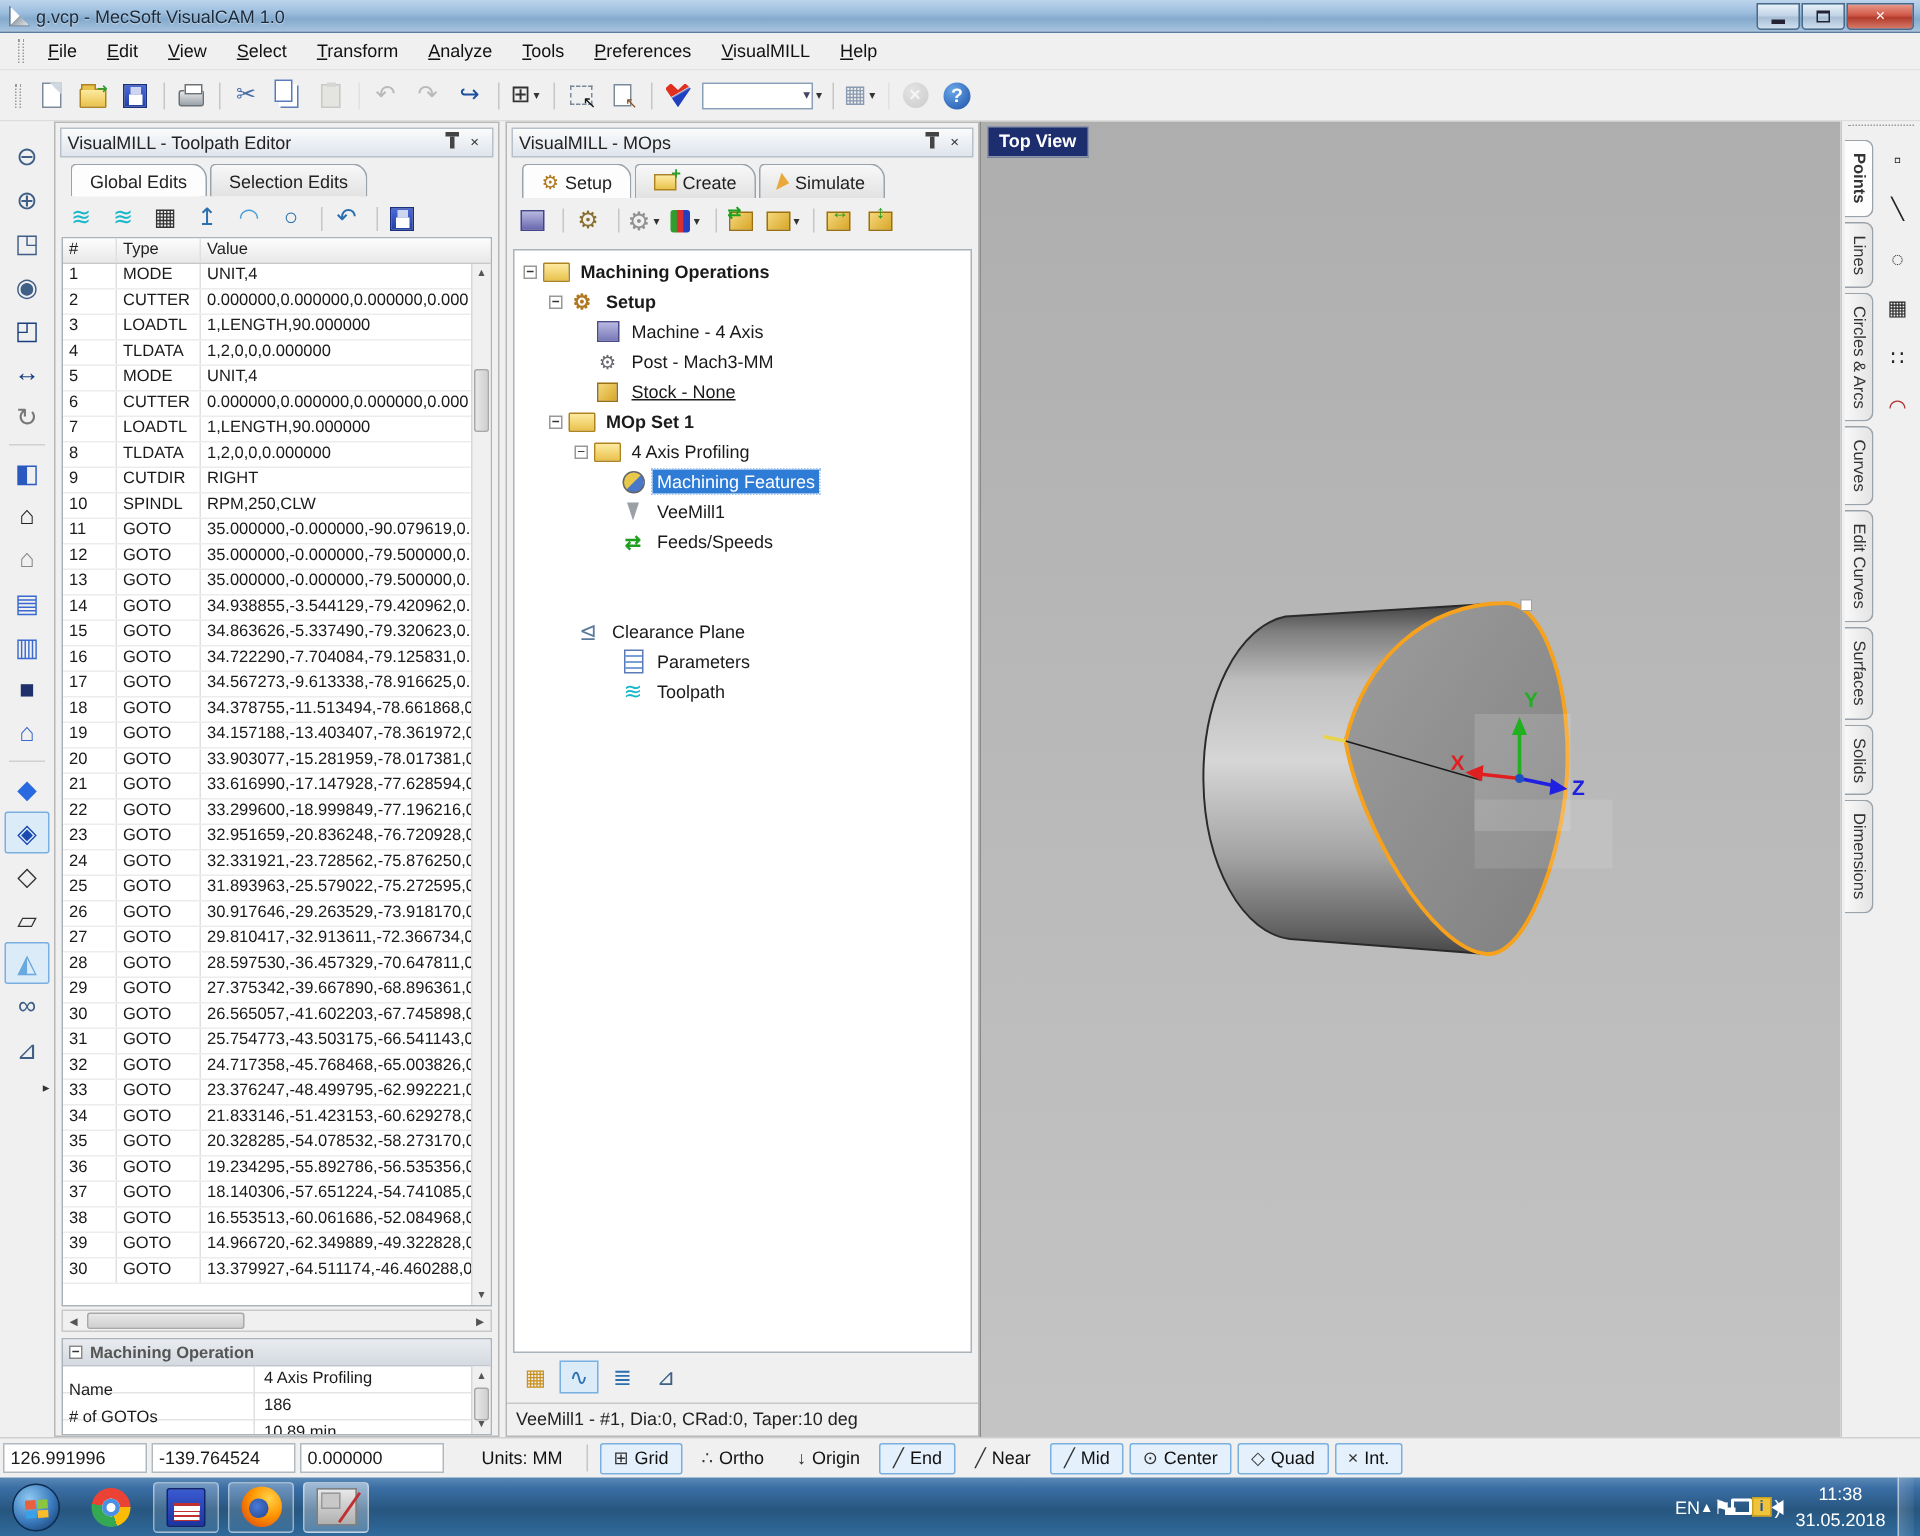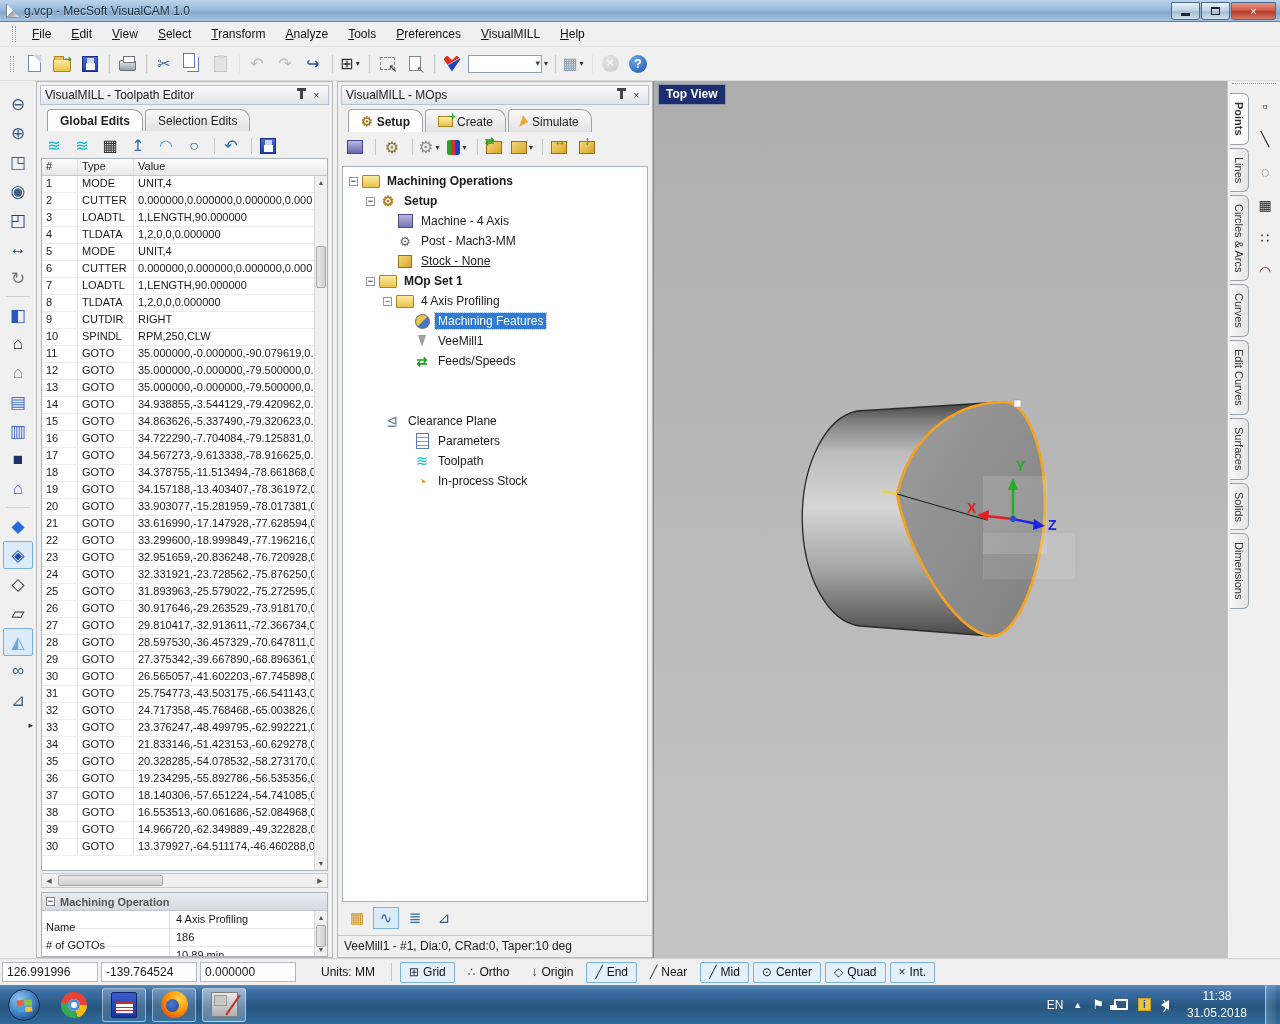--- a/index.html
+++ b/index.html
@@ -85,21 +85,21 @@
     border:1px solid #b8c0ca; display:flex; align-items:center; padding:0 4px; }
   .panel-hdr .ph-title { font-size:12px; color:#222; flex:1; }
   .panel-hdr .ph-btn { width:15px; height:15px; display:flex; align-items:center; justify-content:center; font-size:10px; color:#333; }
   .pin-ico { display:inline-block; width:3px; height:8px; background:#444; position:relative; }
   .pin-ico::before { content:""; position:absolute; top:-3px; left:-3px; width:9px; height:3px; background:#444; }
 
   .tabs-row { display:flex; padding:4px 6px 0 10px; gap:2px; }
   .tab { padding:4px 12px 3px; font-size:12px; background:linear-gradient(#f8f8f8,#e2e2e2);
     border:1px solid #9aa2aa; border-bottom:none; border-radius:4px 10px 0 0; color:#222;
     display:flex; align-items:center; gap:4px; }
-  .tab.active { background:#fdfdfd; font-weight:bold; position:relative; }
+  .tab.active { background:#fdfdfd; font-weight:normal; position:relative; }
   .tico { display:inline-block; }
   .tico-gears { color:#b07820; font-size:13px; }
   .tico-folder { width:15px; height:11px; background:linear-gradient(#fdeaa0,#e9c24d); border:1px solid #ad8420; position:relative; }
   .tico-folder::after { content:"+"; position:absolute; right:-4px; top:-7px; color:#2f9e2f; font-weight:bold; font-size:11px; }
   .tico-sim { width:0; height:0; border-left:7px solid #e9a83a; border-top:5px solid transparent; border-bottom:7px solid transparent; transform:rotate(18deg); }
 
   .mini-toolbar { display:flex; align-items:center; padding:3px 4px; gap:2px; }
   .mini-toolbar .tbtn { height:24px; min-width:24px; }
 
   
@@ -207,21 +207,21 @@
     background:conic-gradient(#ea4335 0 25%, #fbbc05 25% 45%, #34a853 45% 78%, #ea4335 78%); position:relative; }
   .chrome-ic::after { content:""; position:absolute; left:7px; top:7px; width:12px; height:12px; border-radius:50%; background:#fff; box-shadow:inset 0 0 0 3px #4a90e2; }
   .floppy-app { width:26px; height:26px; background:linear-gradient(#3a5ad0,#1c34a0); border:1px solid #102470; border-radius:2px; position:relative; }
   .floppy-app::after { content:""; position:absolute; left:4px; bottom:3px; width:17px; height:12px; background:#fff;
     box-shadow:0 3px 0 -1px #c03030 inset, 0 6px 0 -1px #fff inset; background:repeating-linear-gradient(#fff 0 2px,#c03030 2px 3px); }
   .firefox-ic { width:27px; height:27px; border-radius:50%; background:radial-gradient(circle at 68% 30%,#ffd24a,#ff9500 45%,#e55b0c 80%); position:relative; }
   .firefox-ic::after { content:""; position:absolute; left:5px; top:8px; width:13px; height:13px; border-radius:50%; background:radial-gradient(circle at 40% 40%,#4a7ad8,#23448e); }
   .vcam-ic { width:27px; height:25px; background:linear-gradient(#e8e8e8,#b0b0b0); border:1px solid #808080; position:relative; }
   .vcam-ic::before { content:""; position:absolute; left:2px; top:2px; right:10px; bottom:10px; background:#c8c8c8; border:1px solid #999; }
   .vcam-ic::after { content:""; position:absolute; right:3px; top:0; width:2px; height:24px; background:#c03030; transform:rotate(35deg); }
-  .tray { margin-left:auto; display:flex; align-items:center; gap:10px; color:#fff; padding-right:4px; }
+  .tray { margin-left:auto; display:flex; align-items:center; color:#fff; padding-right:4px; }
   .tray .lang { font-size:12px; }
   .tray .caret { font-size:9px; }
   .tray-gl { font-size:13px; }
   .tray-net { width:14px; height:11px; border:2px solid #fff; border-radius:1px; position:relative; }
   .tray-net::after { content:""; position:absolute; left:-6px; bottom:-2px; width:7px; height:5px; background:#fff; }
   .tray-shield { width:13px; height:13px; background:#f0c43a; border:1px solid #caa020; position:relative; }
   .tray-shield::after { content:"i"; position:absolute; inset:0; text-align:center; font-size:10px; color:#1c4fa8; font-weight:bold; line-height:12px; }
   .tray-vol { width:0; height:0; border-top:5px solid transparent; border-bottom:5px solid transparent; border-right:8px solid #fff; position:relative; }
   .tray-vol::after { content:")"; position:absolute; left:2px; top:-8px; color:#fff; font-size:13px; }
   .clock { text-align:center; font-size:12px; line-height:1.35; padding:0 8px; }
@@ -783,25 +783,20 @@
           </div>
           <div class="tree-row" data-icon="params" style="padding-left: 57px;">
             <span class="expander noexp">−</span>
             <span class="ticon"></span>
             <span class="tlabel">Parameters</span>
           </div>
           <div class="tree-row" data-icon="toolpath" style="padding-left: 57px;">
             <span class="expander noexp">−</span>
             <span class="ticon"></span>
             <span class="tlabel">Toolpath</span>
-          </div>
-          <div class="tree-row" data-icon="inprocess" style="padding-left: 57px;">
-            <span class="expander noexp">−</span>
-            <span class="ticon"></span>
-            <span class="tlabel">In-process Stock</span>
           </div>
       </div>
       <div class="mops-bottom">
         <span class="mb-btn" style="color: rgb(200, 144, 32);">
             <span>▦</span>
           </span>
           <span class="mb-btn selected" style="color: rgb(42, 111, 176);">
             <span>∿</span>
           </span>
           <span class="mb-btn" style="color: rgb(42, 111, 176);">

